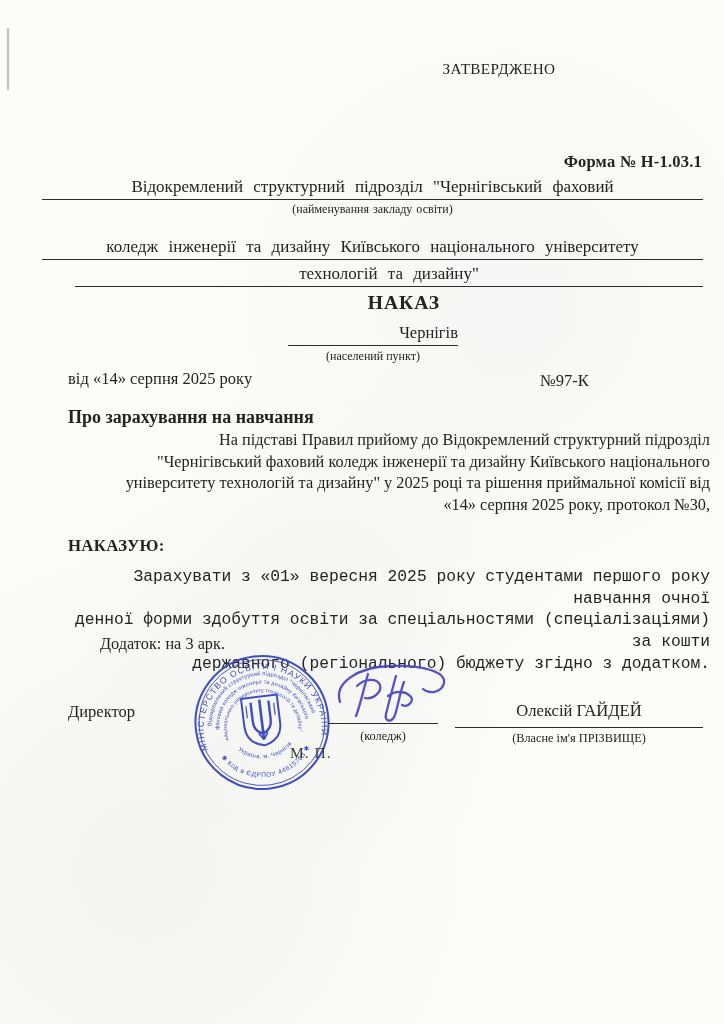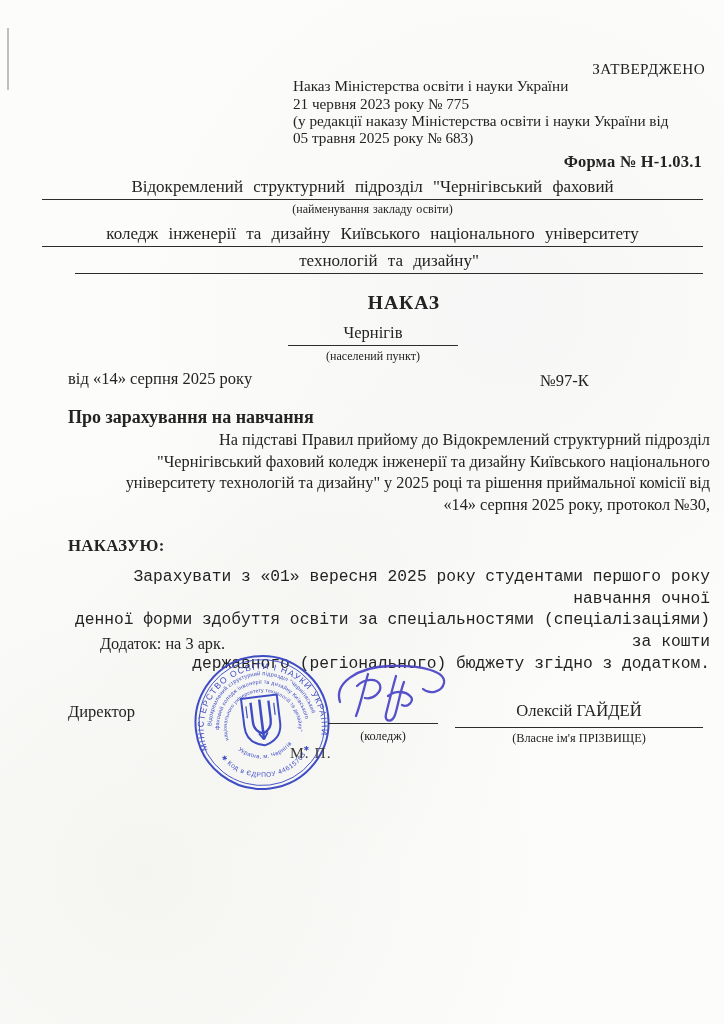--- a/index.html
+++ b/index.html
@@ -14,35 +14,35 @@
       radial-gradient(circle at 45% 60%, rgba(215,215,210,.12), transparent 35%);
     font-family:"Liberation Serif","DejaVu Serif",serif;
     color:#232323;
     overflow:hidden;
   }
   .abs{position:absolute;}
   .edge-artifact{left:7px;top:28px;width:2px;height:62px;background:#8e8e96;opacity:.55;}
 
   
   .approval{left:293px;top:60px;width:412px;font-size:15.2px;line-height:17.3px;}
-  .approval .ttl{text-align:right;letter-spacing:.4px;}
+  .approval .ttl{text-align:center;letter-spacing:.4px;}
 
   .form-number{top:152px;right:22px;font-size:16.5px;font-weight:bold;letter-spacing:.2px;}
 
   
   .institution{left:42px;top:177px;width:661px;text-align:center;font-size:17px;}
   .inst-line{border-bottom:1.8px solid #2c2c2c;padding-bottom:2px;word-spacing:6px;}
   .inst-caption{font-size:12px;line-height:15px;padding:2px 0 1px 0;word-spacing:1px;}
-  .inst-line2{margin-top:6px;}
+  .inst-line2{margin-top:19px;}
   .inst-line3{margin-left:33px;margin-top:4px;}
 
   .nakaz{left:80px;top:292px;width:648px;text-align:center;font-size:19.5px;font-weight:bold;letter-spacing:1px;}
 
   .city-block{left:288px;top:323px;width:170px;text-align:center;}
-  .city{font-size:16.5px;padding-bottom:2px;border-bottom:1.8px solid #2c2c2c;}
+  .city{font-size:16.5px;padding-bottom:2px;border-bottom:1.8px solid #2c2c2c;text-align:right;}
   .city-caption{font-size:12px;margin-top:3px;}
 
   .date-line{left:68px;top:369px;font-size:16.5px;}
   .order-number{left:540px;top:371px;font-size:16.5px;}
 
   .subject{left:68px;top:407px;font-size:18px;font-weight:bold;}
 
   .para{font-size:16.3px;line-height:21.7px;white-space:pre-line;text-align:right;}
   .basis{left:68px;top:429px;width:642px;text-indent:34px;}
   .decree-label{left:68px;top:536px;font-size:16.8px;font-weight:bold;letter-spacing:.3px;}
@@ -65,24 +65,20 @@
 </style>
 </head>
 <body>
 
 <div class="page">
 
   <div class="abs edge-artifact"></div>
 
   <div class="abs approval">
     <div class="ttl">ЗАТВЕРДЖЕНО</div>
-    <div style="white-space:pre-line;">Наказ Міністерства освіти і науки України
-21 червня 2023 року № 775
-(у редакції наказу Міністерства освіти і науки України від
-05 травня 2025 року № 683)</div>
   </div>
 
   <div class="abs form-number">Форма № Н-1.03.1</div>
 
   <div class="abs institution">
     <div class="inst-line">Відокремлений структурний підрозділ "Чернігівський фаховий</div>
     <div class="inst-caption">(найменування закладу освіти)</div>
     <div class="inst-line inst-line2">коледж інженерії та дизайну Київського національного університету</div>
     <div class="inst-line inst-line3">технологій та дизайну"</div>
   </div>

